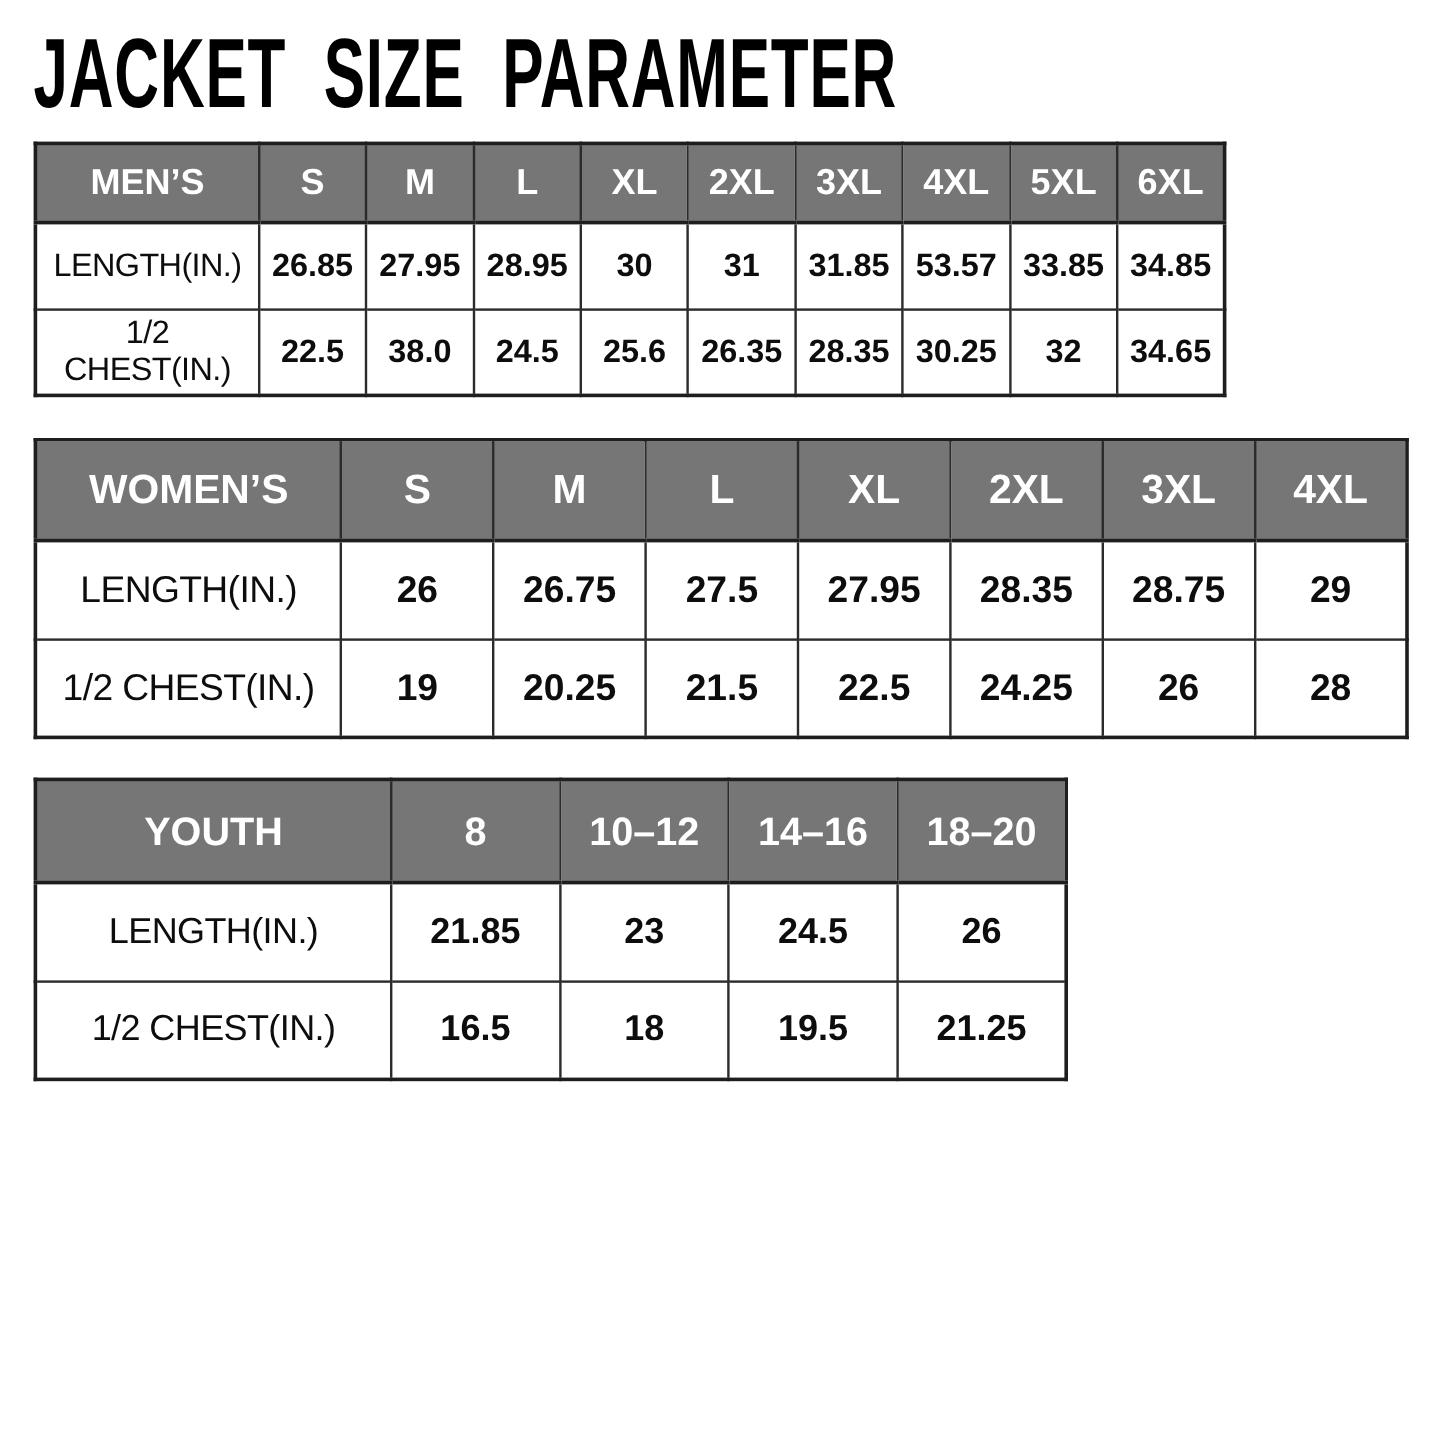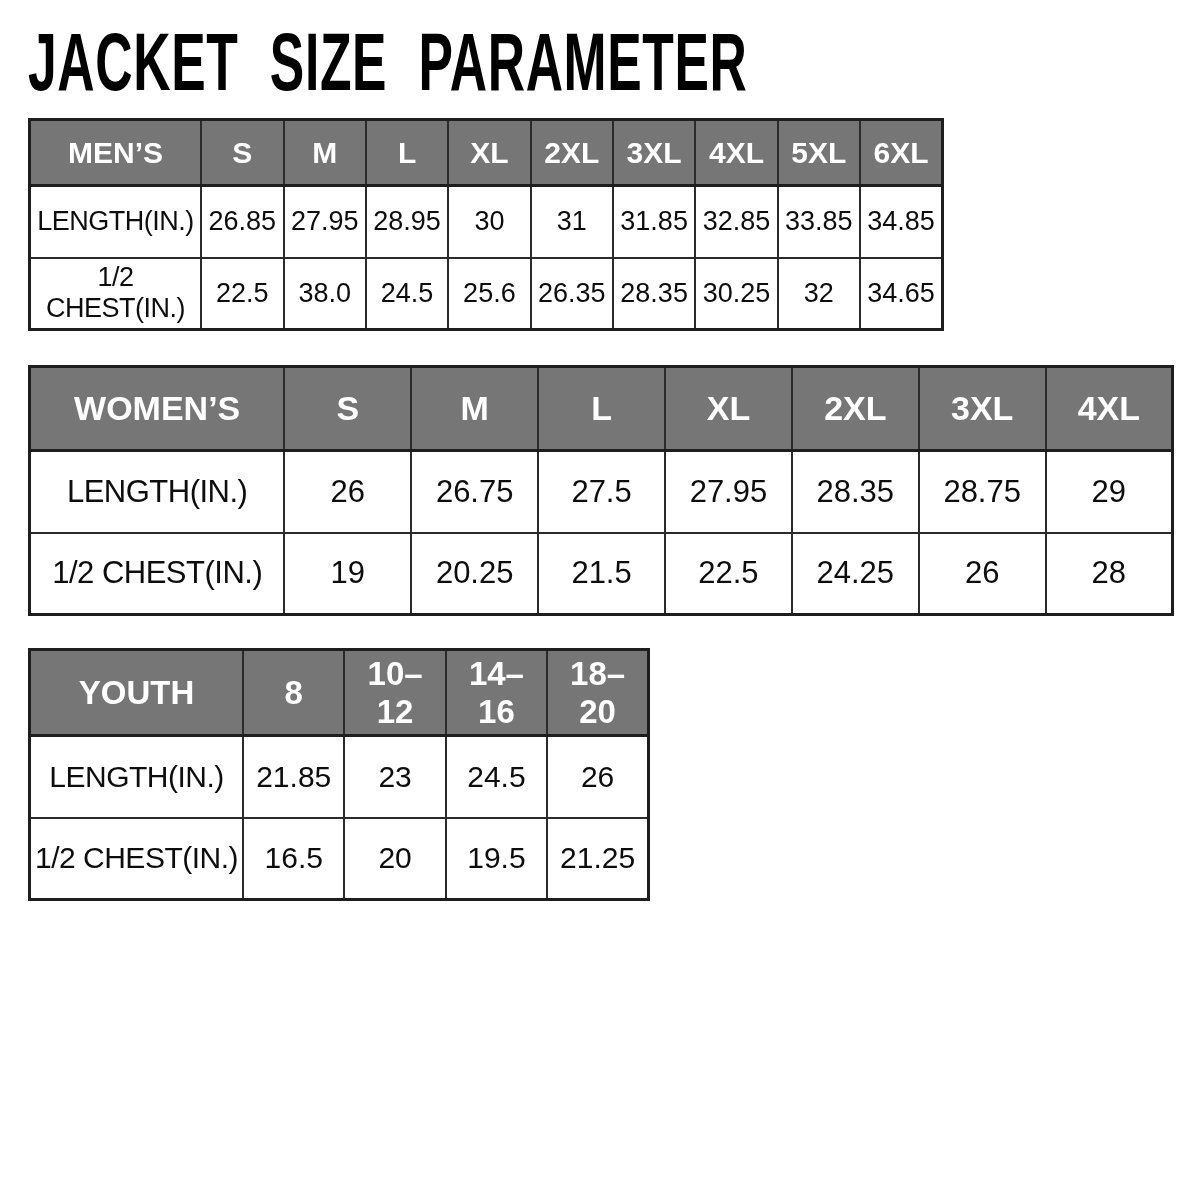--- a/index.html
+++ b/index.html
@@ -56,36 +56,36 @@
     vertical-align:middle;
     padding:0 4px;
     overflow:hidden;
   }
   th{
     background:var(--hdr-bg);
     color:#ffffff;
     font-weight:bold;
     border-bottom:3px solid #1e1e1e;
   }
-  td{color:var(--ink);}
+  td{color:var(--ink);font-weight:bold;}
   td.c0{font-weight:normal;letter-spacing:-0.5px;}
 
-  #tbl-mens{width:916px;margin-top:16px;}
+  #tbl-mens{width:994px;margin-top:16px;}
   #tbl-mens th{height:66px;font-size:30px;}
   #tbl-mens td{height:72px;font-size:27px;}
   #tbl-mens .c0{width:18.8%;}
 
   #tbl-womens{width:1146px;}
   #tbl-womens th{height:84px;font-size:34px;}
   #tbl-womens td{height:82px;font-size:31px;}
   #tbl-womens .c0{width:22.3%;}
   #tbl-womens{margin-top:1px;}
   .table-wrap.womens{margin-bottom:32px;}
 
-  #tbl-youth{width:622px;}
+  #tbl-youth{width:862px;}
   #tbl-youth th{height:86px;font-size:33px;}
   #tbl-youth td{height:82px;font-size:30px;}
   #tbl-youth .c0{width:34.5%;}
   .table-wrap.youth{margin-bottom:34px;}
 
   .footer-1{
     color:var(--red);
     font-size:30px;
     line-height:1.5;
     letter-spacing:-0.3px;
@@ -126,21 +126,21 @@
         </thead>
         <tbody>
           <tr>
             <td class="c0">LENGTH(IN.)</td>
             <td>26.85</td>
             <td>27.95</td>
             <td>28.95</td>
             <td>30</td>
             <td>31</td>
             <td>31.85</td>
-            <td>32.85</td>
+            <td>53.57</td>
             <td>33.85</td>
             <td>34.85</td>
           </tr>
           <tr>
             <td class="c0">1/2 CHEST(IN.)</td>
             <td>22.5</td>
             <td>38.0</td>
             <td>24.5</td>
             <td>25.6</td>
             <td>26.35</td>
@@ -207,21 +207,21 @@
           <tr>
             <td class="c0">LENGTH(IN.)</td>
             <td>21.85</td>
             <td>23</td>
             <td>24.5</td>
             <td>26</td>
           </tr>
           <tr>
             <td class="c0">1/2 CHEST(IN.)</td>
             <td>16.5</td>
-            <td>20</td>
+            <td>18</td>
             <td>19.5</td>
             <td>21.25</td>
           </tr>
         </tbody>
       </table>
     </div>
 
 
 
 </div>

